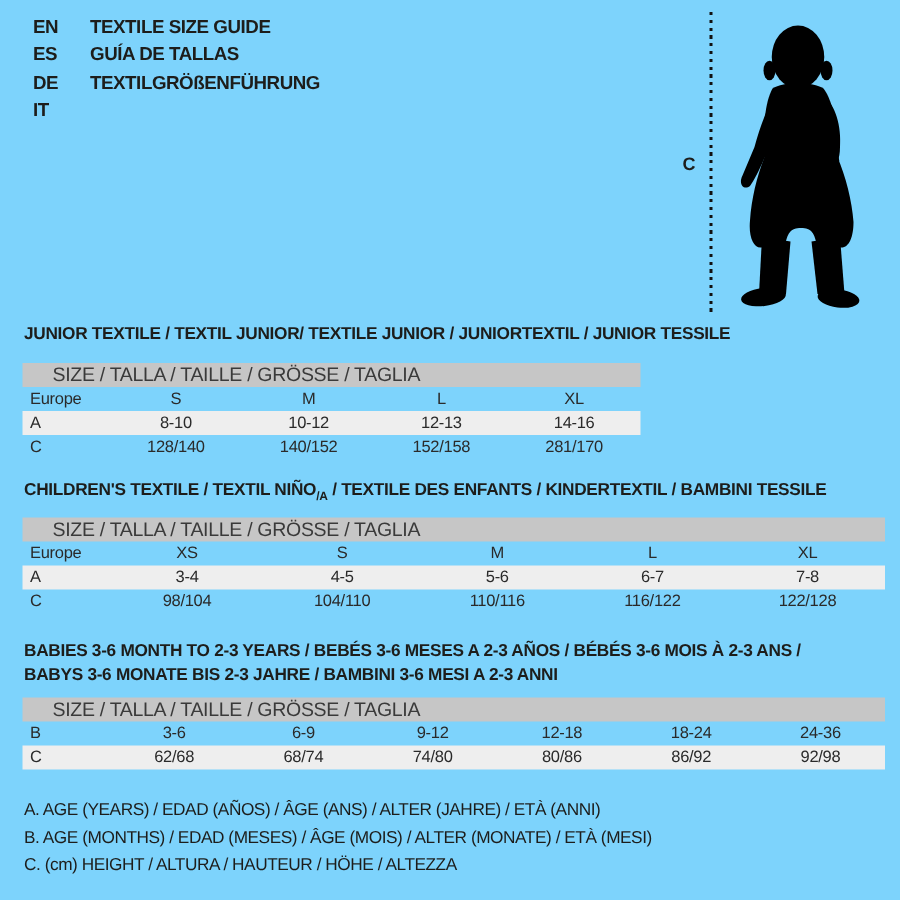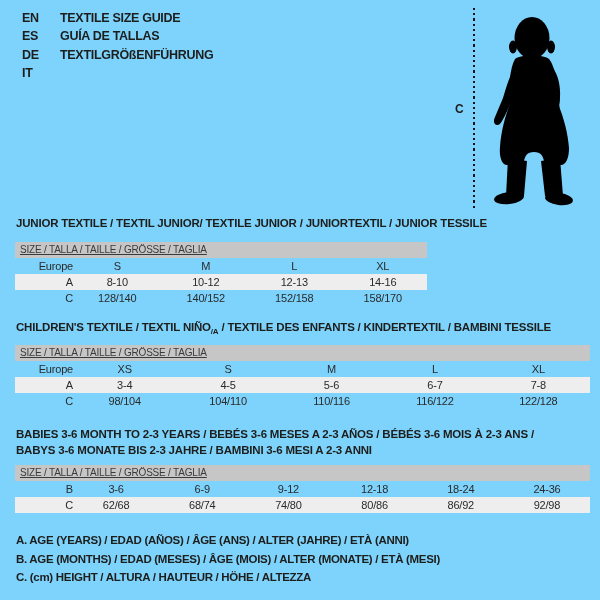--- a/index.html
+++ b/index.html
@@ -16,29 +16,29 @@
   .height-line{position:absolute;left:473px;top:8px;width:2px;height:201px;
     background-image:repeating-linear-gradient(to bottom,#111 0 2.2px,transparent 2.2px 5.2px);}
   .figure-label{position:absolute;left:455px;top:102px;font-weight:bold;font-size:12px;}
   .baby{position:absolute;left:486px;top:8px;width:112px;height:202px;}
   
   .t-title{position:absolute;left:16px;font-weight:bold;font-size:11.5px;
     line-height:16px;letter-spacing:-0.2px;white-space:nowrap;}
   .t-title .sub{vertical-align:sub;font-size:8px;}
   .size-table{position:absolute;left:15px;}
   .t-bar{height:16px;line-height:16px;background:#c6c6c6;color:#3a3a3a;
-    font-size:10px;padding-left:5px;letter-spacing:-0.2px;text-decoration:underline;}
+    font-size:13px;padding-left:20px;letter-spacing:-0.2px;}
   .row{display:flex;height:16px;line-height:16px;font-size:11px;color:#2a2a2a;
     letter-spacing:-0.2px;}
   .row.shaded{background:#eeeeee;}
-  .lbl{width:58px;padding-left:5px;box-sizing:border-box;text-align:right;}
+  .lbl{width:58px;padding-left:5px;box-sizing:border-box;}
   .val{flex:1;text-align:center;}
   
   .footnotes{position:absolute;left:16px;top:531px;}
-  .footnote{height:18.5px;line-height:18.5px;font-weight:bold;font-size:11.5px;
+  .footnote{height:18.5px;line-height:18.5px;font-weight:normal;font-size:11.5px;
     letter-spacing:-0.3px;white-space:nowrap;}
 </style>
 </head>
 <body>
 
 <div class="canvas">
 
   <div class="lang-list">
     <div class="lang-row">
       <span class="lang-code">EN</span>
@@ -94,21 +94,21 @@
           <div class="val">8-10</div>
           <div class="val">10-12</div>
           <div class="val">12-13</div>
           <div class="val">14-16</div>
         </div>
         <div class="row">
           <div class="lbl">C</div>
           <div class="val">128/140</div>
           <div class="val">140/152</div>
           <div class="val">152/158</div>
-          <div class="val">158/170</div>
+          <div class="val">281/170</div>
         </div>
       </div>
   </div>
 
   <div class="t-title" style="top:319px;">
       <div><span>CHILDREN'S TEXTILE / TEXTIL NIÑO</span><span class="sub">/A</span><span> / TEXTILE DES ENFANTS / KINDERTEXTIL / BAMBINI TESSILE</span></div>
     </div>
   <div class="size-table" style="top:345px;width:575px;">
     <div class="t-bar">SIZE / TALLA / TAILLE / GRÖSSE / TAGLIA</div>
     <div class="t-rows">

